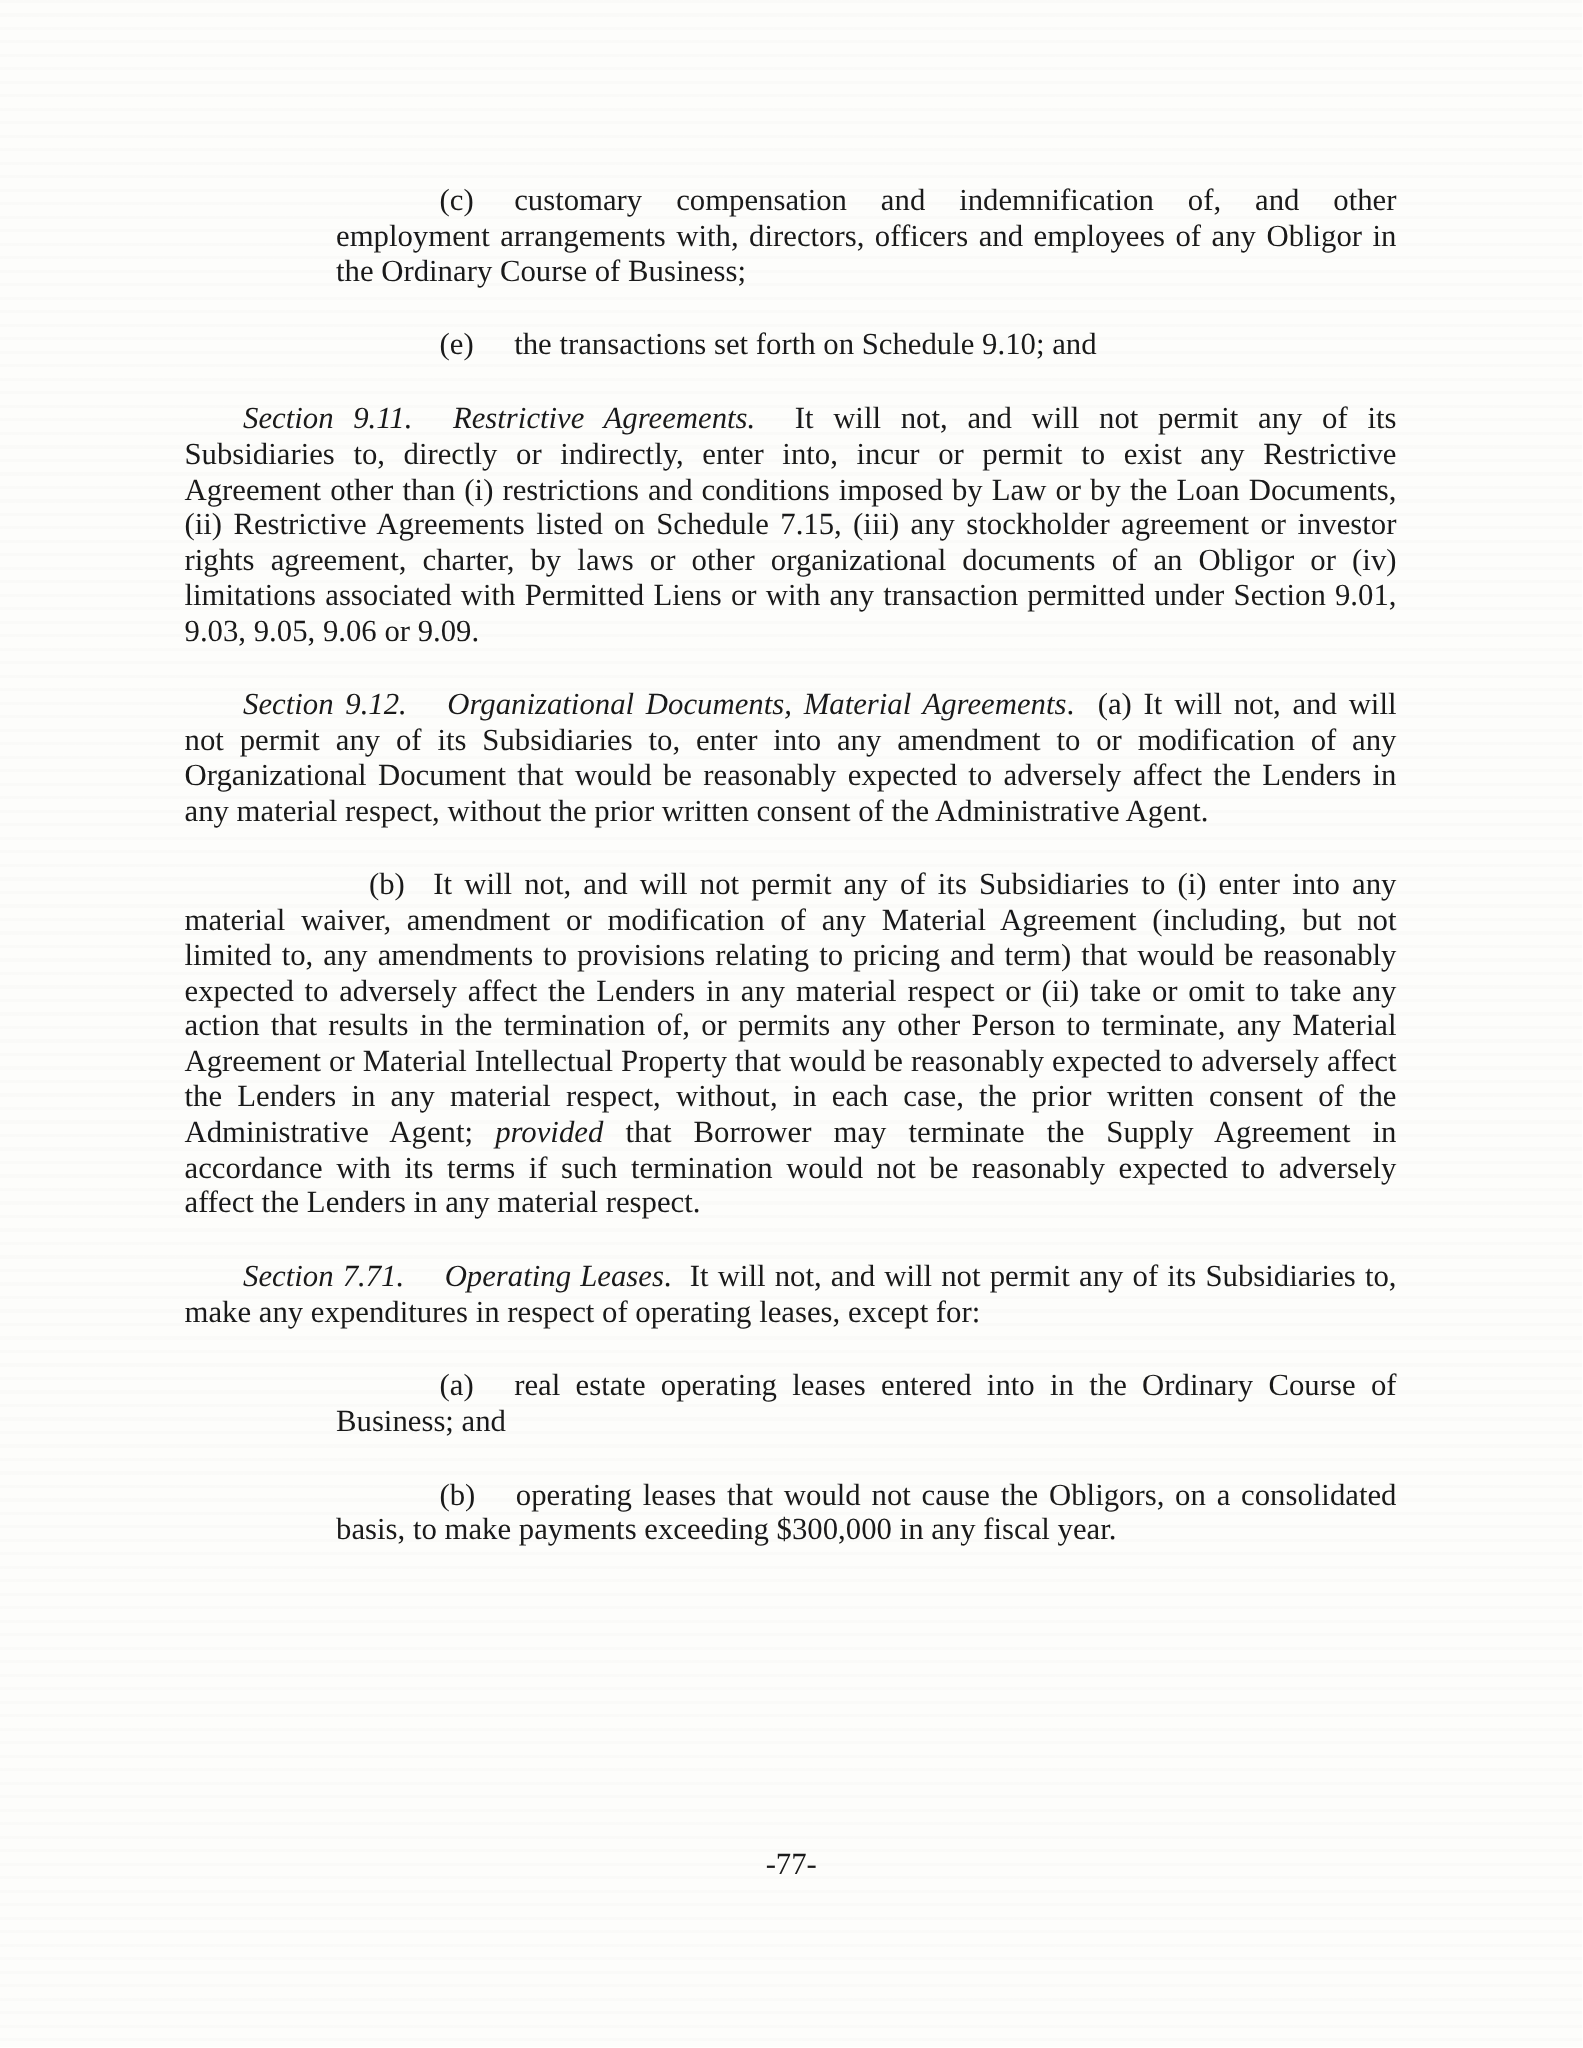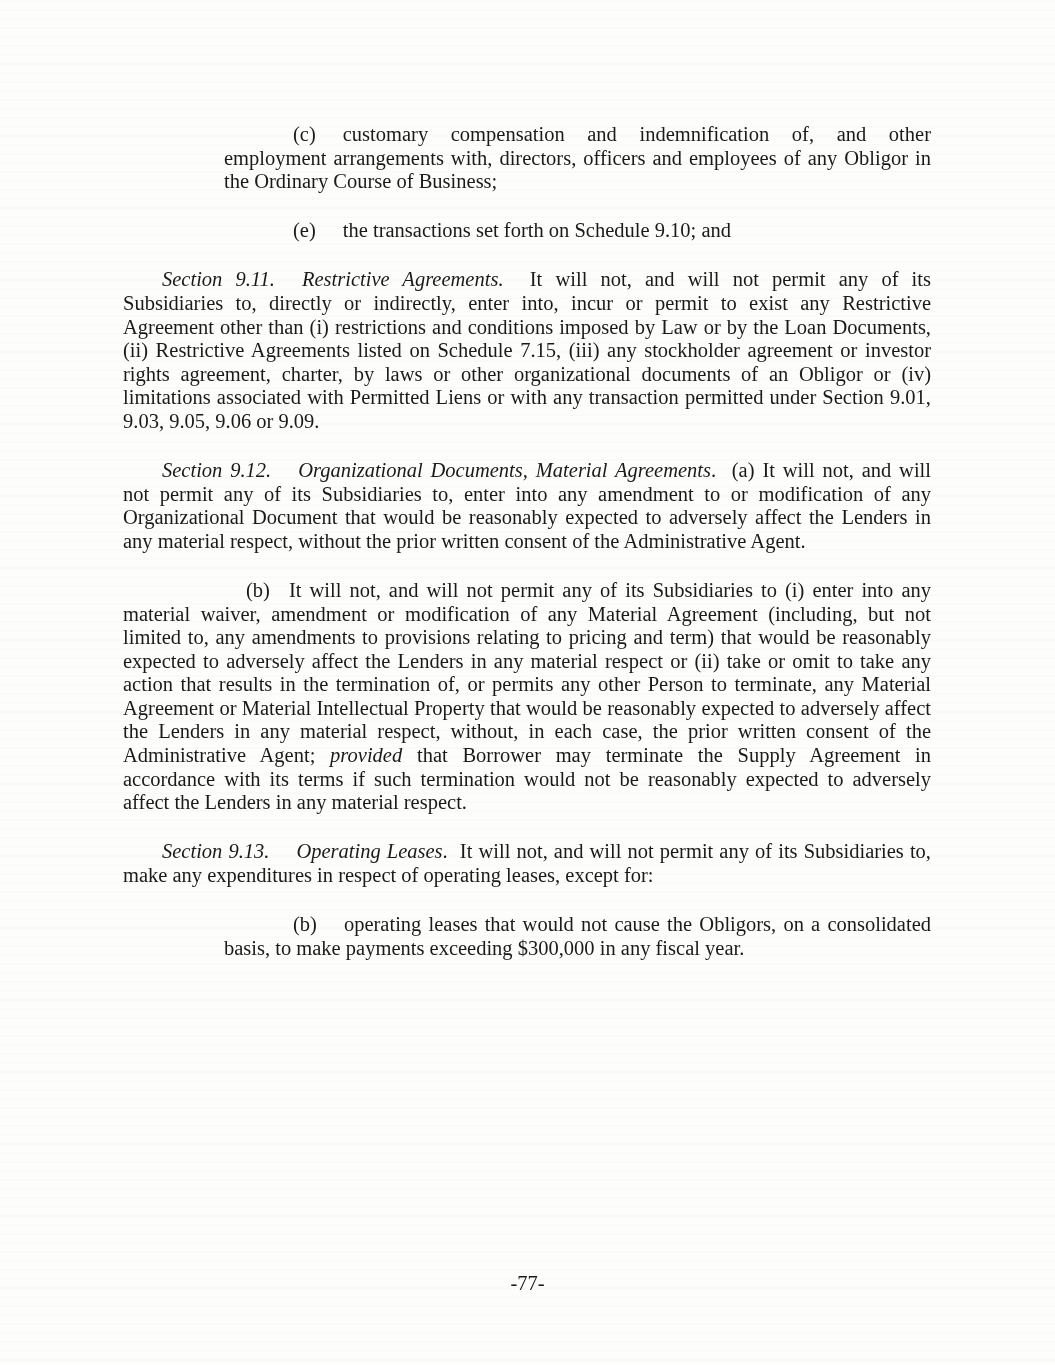--- a/index.html
+++ b/index.html
@@ -43,21 +43,21 @@
   p.pb {
     text-indent: 123px;
   }
   p.extra-top { margin-top: 23px; }
   .tab { display: inline-block; width: 27px; }
   .tab-sm { display: inline-block; width: 19px; }
   .it { font-style: italic; }
   .justify-last { text-align-last: justify; }
   .footer {
     position: absolute;
-    top: 1272px;
+    top: 1232px;
     left: 0;
     width: 100%;
     text-align: center;
     text-indent: 0;
   }
 </style>
 </head>
 <body>
 
 <div class="page">
@@ -67,21 +67,22 @@
 
   <p class="para sub"><span>(e)</span><span class="tab"></span><span>the transactions set forth on Schedule 9.10; and</span></p>
 
 
   <p class="para sec"><span class="it">Section 9.11.</span><span class="tab"></span><span class="it">Restrictive Agreements.</span><span>&nbsp; It will not, and will not permit any of its Subsidiaries to, directly or indirectly, enter into, incur or permit to exist any Restrictive Agreement other than (i) restrictions and conditions imposed by Law or by the Loan Documents, (ii) Restrictive Agreements listed on Schedule 7.15, (iii) any stockholder agreement or investor rights agreement, charter, by laws or other organizational documents of an Obligor or (iv) limitations associated with Permitted Liens or with any transaction permitted under Section 9.01, 9.03, 9.05, 9.06 or 9.09.</span></p>
 
   <p class="para sec"><span class="it">Section 9.12.</span><span class="tab"></span><span class="it">Organizational Documents, Material Agreements</span><span>.&nbsp; (a) It will not, and will not permit any of its Subsidiaries to, enter into any amendment to or modification of any Organizational Document that would be reasonably expected to adversely affect the Lenders in any material respect, without the prior written consent of the Administrative Agent.</span></p>
 
   <p class="para pb extra-top"><span>(b)</span><span class="tab tab-sm"></span><span>It will not, and will not permit any of its Subsidiaries to (i) enter into any material waiver, amendment or modification of any Material Agreement (including, but not limited to, any amendments to provisions relating to pricing and term) that would be reasonably expected to adversely affect the Lenders in any material respect or (ii) take or omit to take any action that results in the termination of, or permits any other Person to terminate, any Material Agreement or Material Intellectual Property that would be reasonably expected to adversely affect the Lenders in any material respect, without, in each case, the prior written consent of the Administrative Agent; </span><span class="it">provided</span><span> that Borrower may terminate the Supply Agreement in accordance with its terms if such termination would not be reasonably expected to adversely affect the Lenders in any material respect.</span></p>
 
-  <p class="para sec"><span class="it">Section 9.13.</span><span class="tab"></span><span class="it">Operating Leases</span><span>.&nbsp; It will not, and will not permit any of its Subsidiaries to, make any expenditures in respect of operating leases, except for:</span></p>
+  <p class="para sec"><span class="it">Section 7.71.</span><span class="tab"></span><span class="it">Operating Leases</span><span>.&nbsp; It will not, and will not permit any of its Subsidiaries to, make any expenditures in respect of operating leases, except for:</span></p>
 
+  <p class="para sub"><span>(a)</span><span class="tab"></span><span>real estate operating leases entered into in the Ordinary Course of Business; and</span></p>
 
   <p class="para sub"><span>(b)</span><span class="tab"></span><span>operating leases that would not cause the Obligors, on a consolidated basis, to make payments exceeding $300,000 in any fiscal year.</span></p>
 
 
   <div class="footer">-77-</div>
 
 </div>
 
 </body></html>

